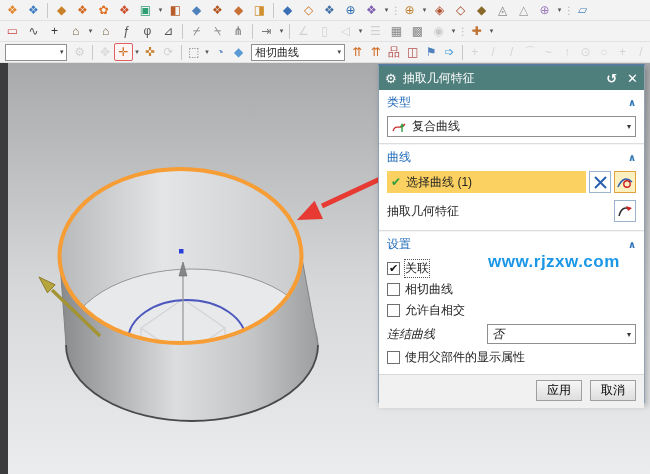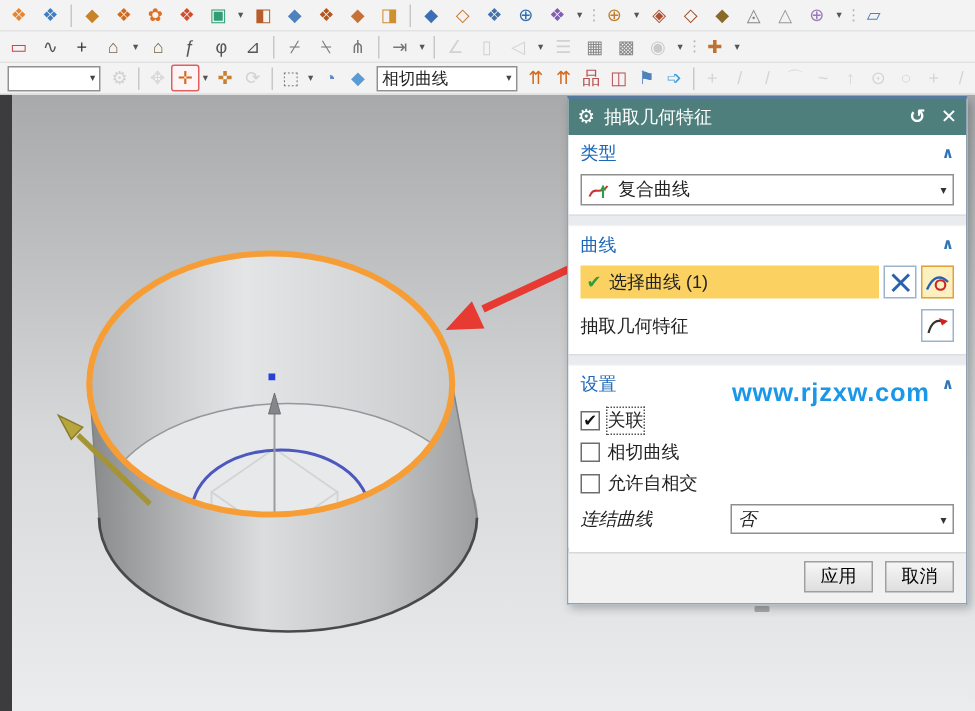--- a/index.html
+++ b/index.html
@@ -319,20 +319,24 @@
       <span class="cb"></span>
       <span class="cb-lbl">允许自相交</span>
     </div>
     <div class="join-row">
       <span class="jl">连结曲线</span>
       <div class="combo">
         <span class="cv">否</span>
         <span class="ca">▾</span>
       </div>
     </div>
+    <div class="cb-row">
+      <span class="cb"></span>
+      <span class="cb-lbl">使用父部件的显示属性</span>
+    </div>
   </div>
 
   <div class="dlg-footer">
     <button class="btn">应用</button>
     <button class="btn">取消</button>
   </div>
 </div>
 <div class="grip"></div>
 
 <div class="watermark">www.rjzxw.com</div>

